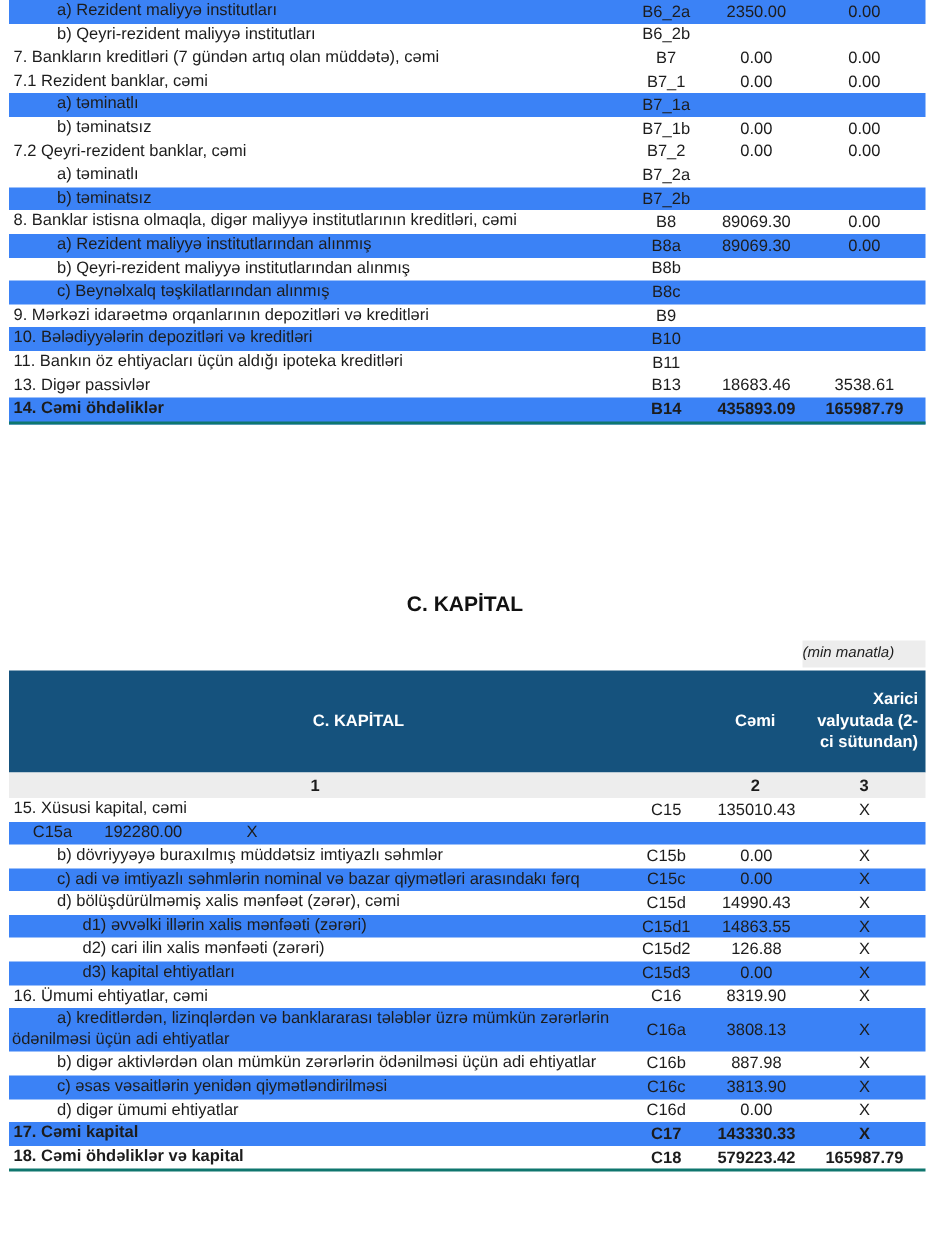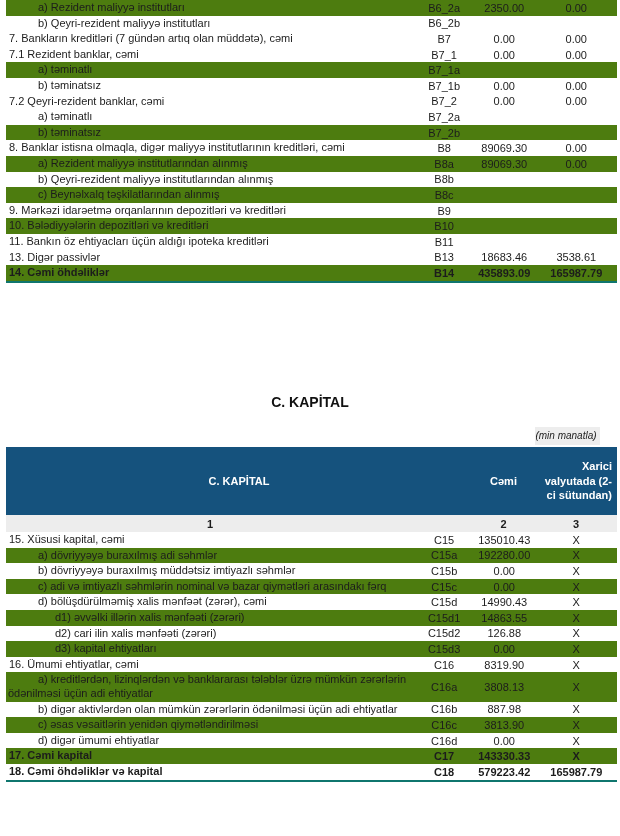--- a/index.html
+++ b/index.html
@@ -5,39 +5,39 @@
   html,body { margin:0; padding:0; background:#ffffff; }
   .page {
     position:relative; width:620px; height:836px; background:#fff;
     font-family:"Liberation Sans","DejaVu Sans",sans-serif;
     font-size:11px; color:#1c1c1c; overflow:hidden;
   }
   .fintable { position:absolute; left:6px; width:611px; }
   #liabilities-table { top:0; }
   #capital-table { top:532px; }
   .row { display:flex; align-items:center; min-height:15.4px; }
-  .row.shade { background:#4d7c0f; }
+  .row.shade { background:#3b82f6; }
   .row.bold { font-weight:bold; }
   .row.rule { border-bottom:2px solid #0f766e; }
   .cell-label { width:408px; padding:1px 2px; line-height:13.6px; }
   .cell-label.i0 { text-indent:1px; }
   .cell-label.i1 { text-indent:30px; }
   .cell-label.i2 { text-indent:47px; }
   .cell-code  { width:58px; text-align:center; }
   .cell-v1    { width:63px; text-align:center; }
   .cell-v2    { width:82px; text-align:center; }
 
   .section-heading {
     position:absolute; top:394px; left:0; width:620px;
     text-align:center; font-size:14px; font-weight:bold; color:#111;
   }
   .unit-note {
-    position:absolute; top:427px; left:535px; width:65px; height:18px;
+    position:absolute; top:427px; left:535px; width:82px; height:18px;
     background:#ededed; font-size:10px; font-style:italic;
-    text-align:center; line-height:18px; padding-right:3px; box-sizing:border-box;
+    text-align:left; line-height:18px; padding-right:3px; box-sizing:border-box;
   }
   .blue-header {
     position:absolute; top:447px; left:6px; width:611px; height:68px;
     background:#15527d; color:#ffffff; font-weight:bold;
     display:flex; align-items:center;
   }
   .bh-col1 { width:466px; text-align:center; }
   .bh-col2 { width:63px;  text-align:center; }
   .bh-col3 { width:82px;  text-align:right; line-height:14.5px; padding:0 5px; box-sizing:border-box; }
   .numbers-row {
@@ -183,21 +183,20 @@
   </div>
 
   <div class="fintable" id="capital-table">
       <div class="row">
         <div class="cell-label i0">15. Xüsusi kapital, cəmi</div>
         <div class="cell-code">C15</div>
         <div class="cell-v1">135010.43</div>
         <div class="cell-v2">X</div>
       </div>
       <div class="row shade">
-        <div class="cell-label i1">a) dövriyyəyə buraxılmış adi səhmlər</div>
         <div class="cell-code">C15a</div>
         <div class="cell-v1">192280.00</div>
         <div class="cell-v2">X</div>
       </div>
       <div class="row">
         <div class="cell-label i1">b) dövriyyəyə buraxılmış müddətsiz imtiyazlı səhmlər</div>
         <div class="cell-code">C15b</div>
         <div class="cell-v1">0.00</div>
         <div class="cell-v2">X</div>
       </div>

